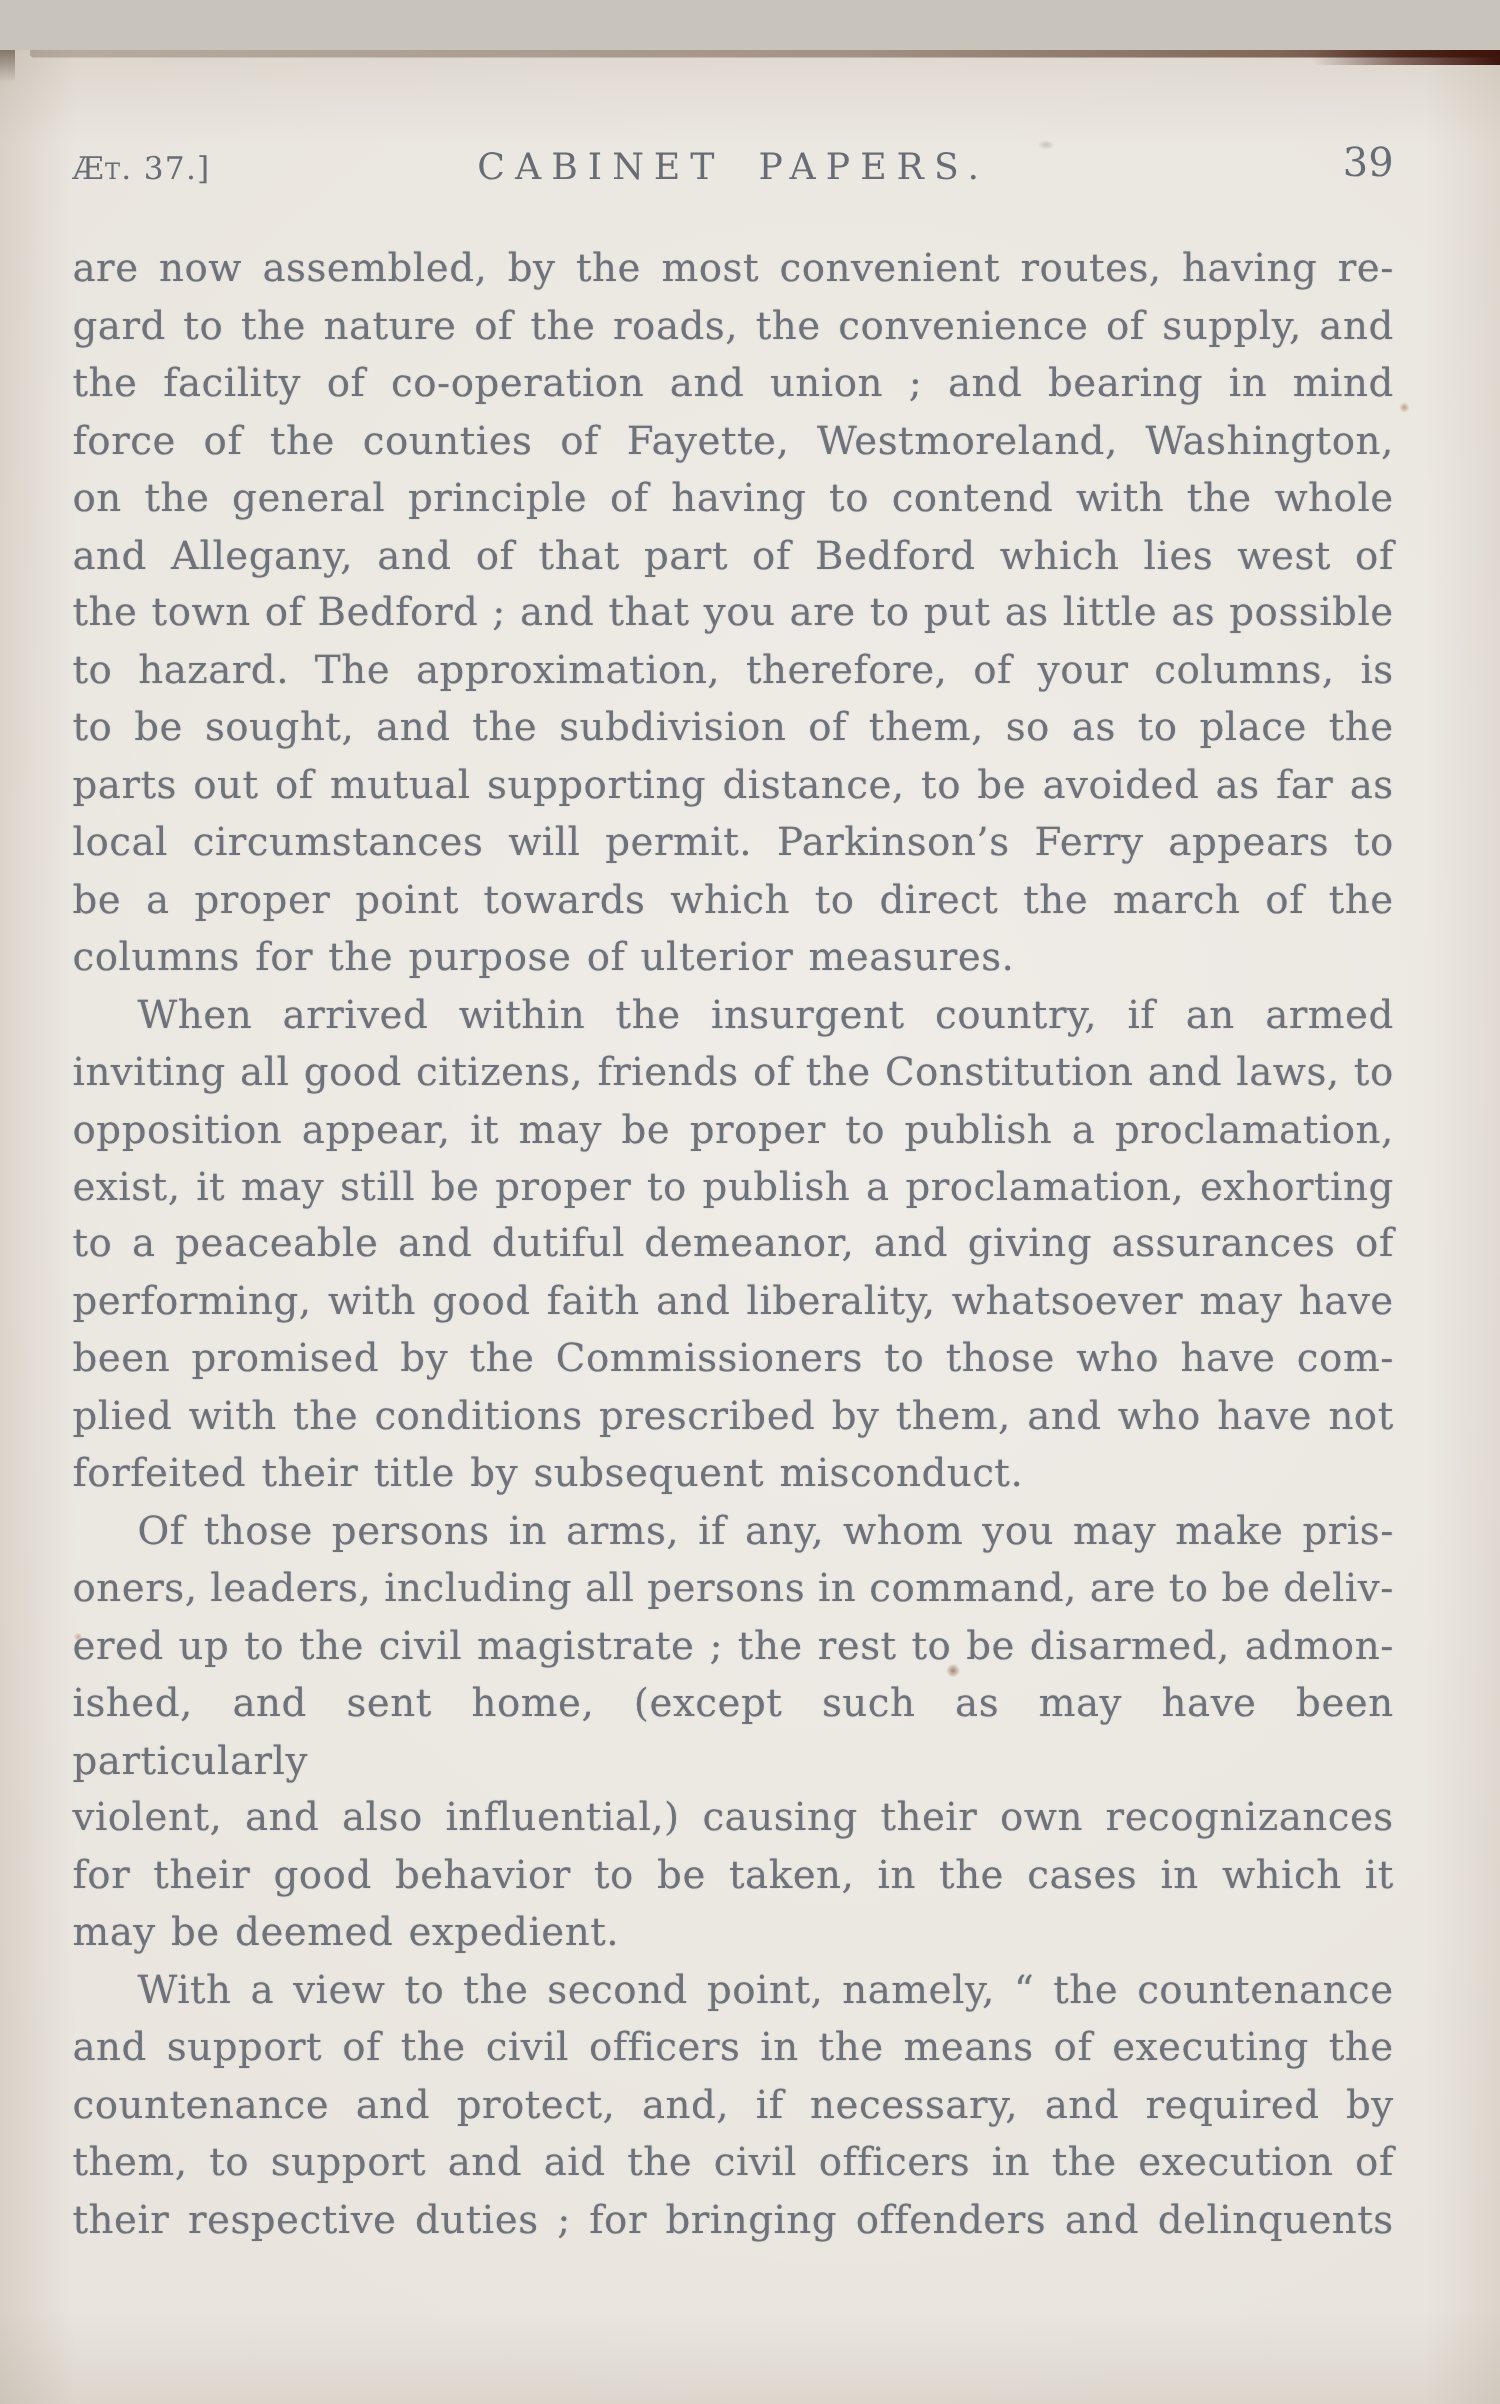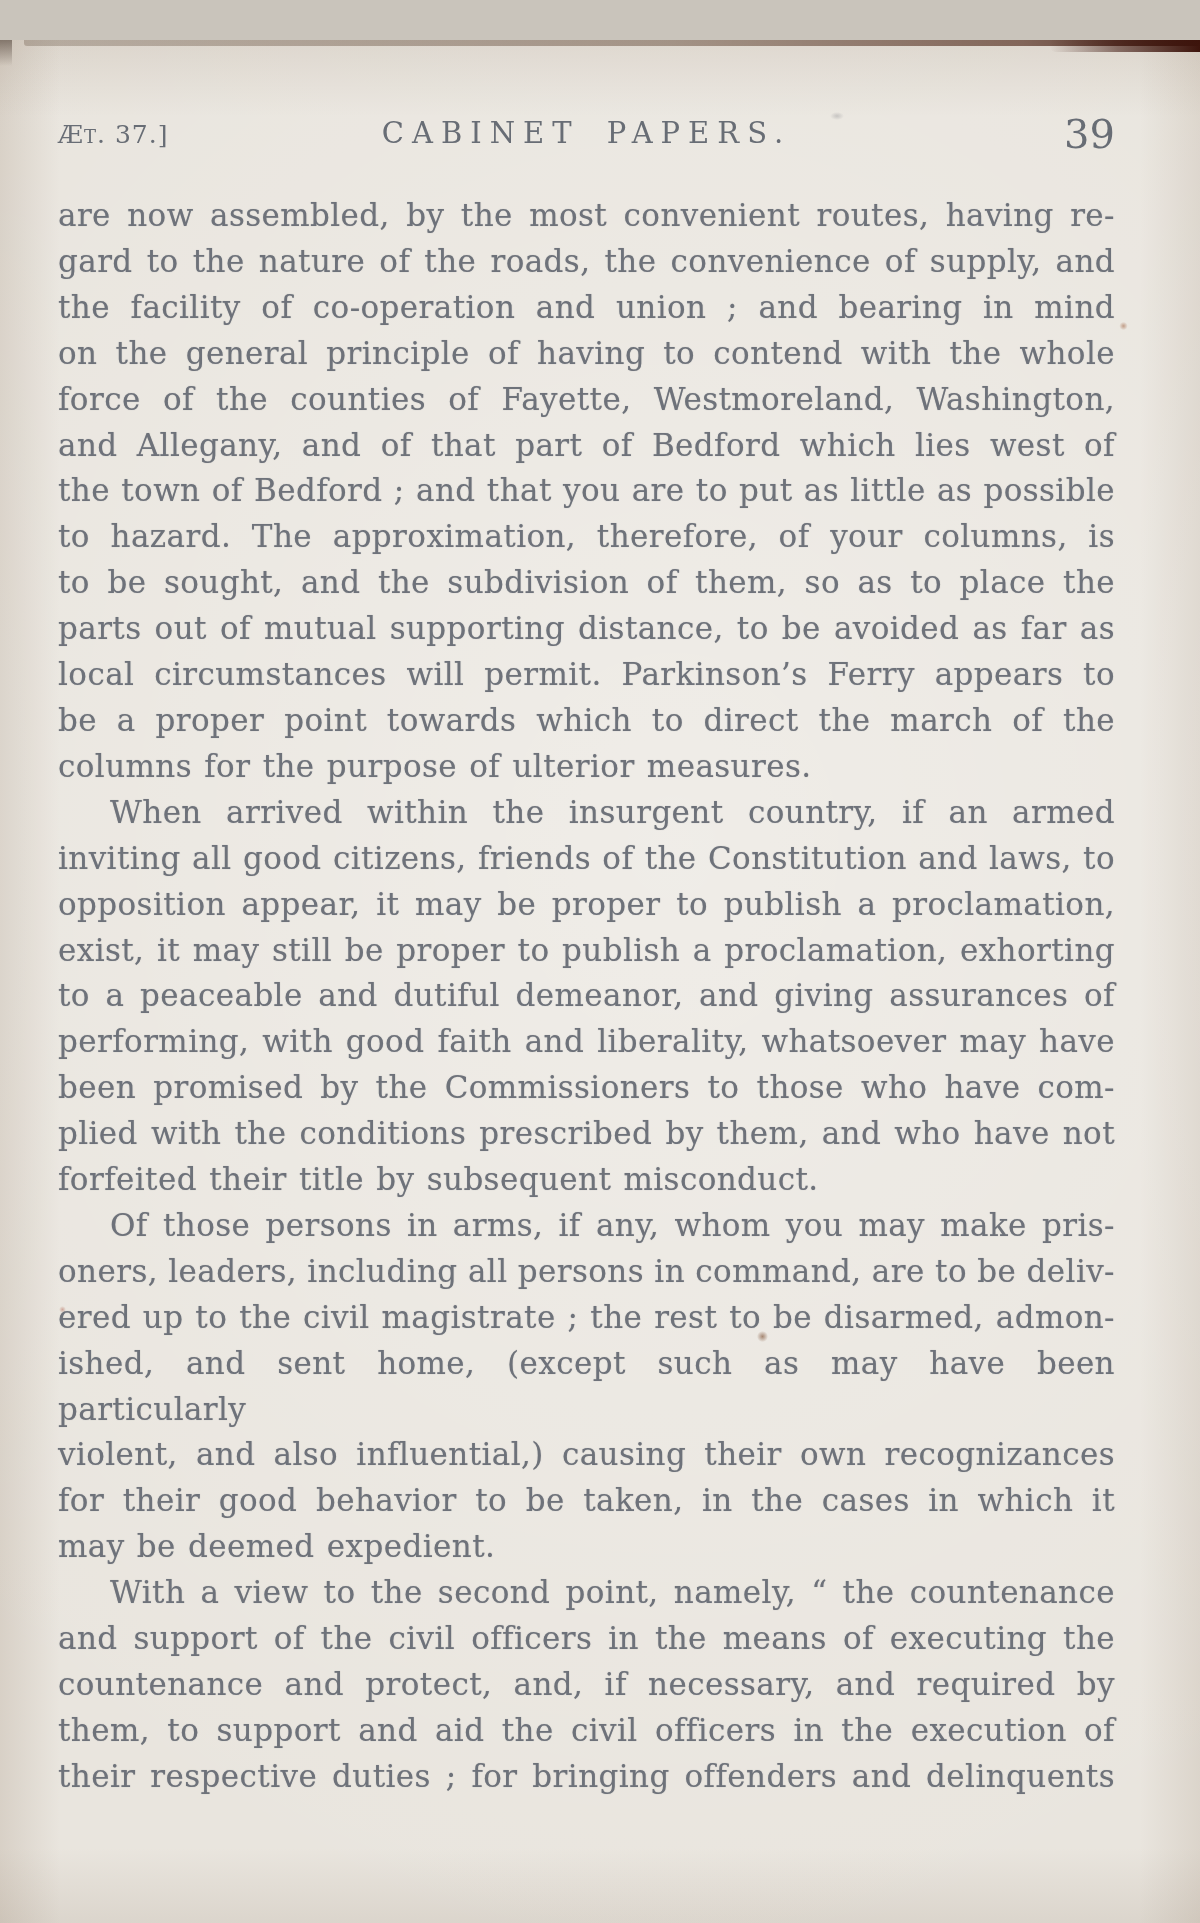--- a/index.html
+++ b/index.html
@@ -21,21 +21,21 @@
     position:absolute;left:58px;top:80px;
     font-size:25px;font-variant:small-caps;letter-spacing:1px;color:#686d75;
   }
   .hdr-title{
     position:absolute;left:58px;top:76px;width:1057px;
     text-align:center;font-size:29px;letter-spacing:8px;word-spacing:10px;
     color:#686d75;
   }
   .hdr-num{
     position:absolute;right:85px;top:71px;
-    font-size:40px;color:#686d75;
+    font-size:32px;color:#686d75;
   }
   
   .text-block{
     position:absolute;left:58px;top:153px;width:1057px;
     font-size:31px;line-height:45.9px;letter-spacing:0.4px;
     color:#6e727a;
     text-shadow:0 0 1px rgba(110,115,122,0.45);
   }
   .paragraph{margin:0;}
   .line{
@@ -98,22 +98,22 @@
 
   <div class="hdr-left">Æt. 37.]</div>
   <div class="hdr-title">CABINET PAPERS.</div>
   <div class="hdr-num">39</div>
 
   <div class="text-block">
       <div class="paragraph">
         <div class="line">are now assembled, by the most convenient routes, having re-</div>
         <div class="line">gard to the nature of the roads, the convenience of supply, and</div>
         <div class="line">the facility of co-operation and union ; and bearing in mind</div>
+        <div class="line">force of the counties of Fayette, Westmoreland, Washington,</div>
         <div class="line">on the general principle of having to contend with the whole</div>
-        <div class="line">force of the counties of Fayette, Westmoreland, Washington,</div>
         <div class="line">and Allegany, and of that part of Bedford which lies west of</div>
         <div class="line">the town of Bedford ; and that you are to put as little as possible</div>
         <div class="line">to hazard.  The approximation, therefore, of your columns, is</div>
         <div class="line">to be sought, and the subdivision of them, so as to place the</div>
         <div class="line">parts out of mutual supporting distance, to be avoided as far as</div>
         <div class="line">local circumstances will permit.  Parkinson’s Ferry appears to</div>
         <div class="line">be a proper point towards which to direct the march of the</div>
         <div class="line last">columns for the purpose of ulterior measures.</div>
       </div>
       <div class="paragraph indented">

